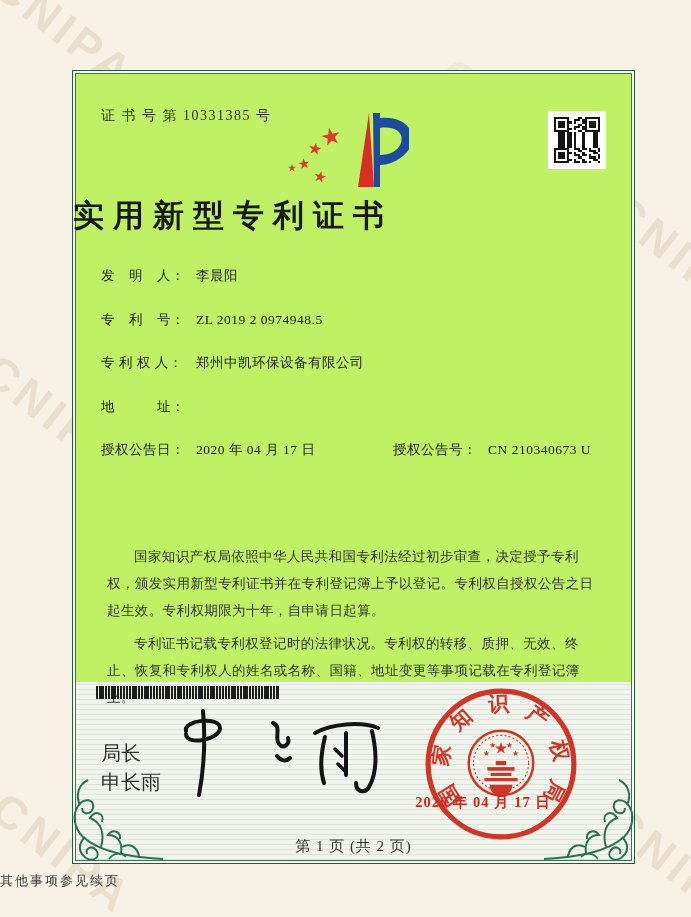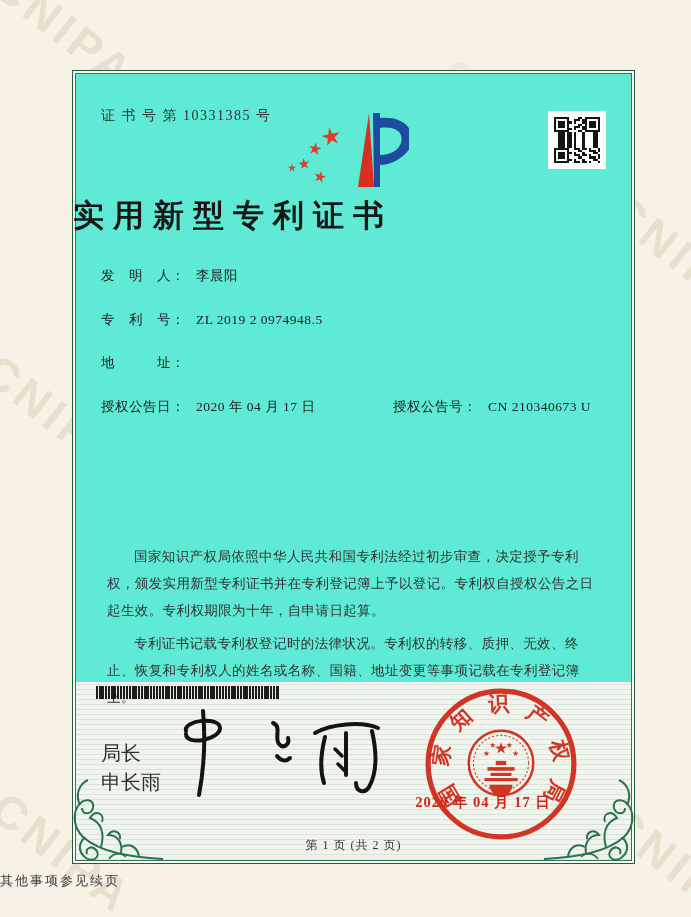--- a/index.html
+++ b/index.html
@@ -12,21 +12,21 @@
   .wm{
     position:absolute;font-family:"Liberation Sans","DejaVu Sans",sans-serif;
     font-weight:bold;font-size:46px;letter-spacing:5px;
     color:rgba(201,180,146,0.30);transform:rotate(38deg);
     pointer-events:none;white-space:nowrap;z-index:0;
   }
   .wm.faint{color:rgba(201,180,146,0.16);}
   
   .frame{
     position:absolute;left:72px;top:70px;width:561px;height:792px;
-    background:#5eead4;
+    background:#bef264;
     border:1.5px solid #1f5c40;
     box-shadow:inset 0 0 0 2px #fdfbf2, inset 0 0 0 3px #2e7a54;
     z-index:1;
   }
   .band{
     position:absolute;left:3px;right:3px;bottom:3px;height:178px;
     background:
       repeating-linear-gradient(0deg, rgba(98,150,116,0.16) 0 1px, rgba(98,150,116,0) 1px 5px),
       #f1f4ec;
   }
@@ -57,21 +57,21 @@
       repeating-linear-gradient(90deg,transparent 0 5px,#1c1c1c 5px 7px,transparent 7px 11px);
   }
   .signer{position:absolute;left:28px;top:668px;font-family:"Liberation Sans","DejaVu Sans",sans-serif;
     font-size:20px;color:#2e2e2e;line-height:29px;}
   .sign-script{position:absolute;left:100px;top:630px;width:225px;height:105px;}
   .seal{position:absolute;left:352px;top:617px;width:152px;height:152px;opacity:0.93;}
   .seal-date{
     position:absolute;left:330px;top:722px;width:160px;text-align:center;
     color:#cf2717;font-size:14.5px;letter-spacing:1px;font-weight:bold;
   }
-  .page-info{position:absolute;left:0;top:766px;width:100%;text-align:center;font-size:12px;color:#333;letter-spacing:1px;}
+  .page-info{position:absolute;left:0;top:766px;width:100%;text-align:center;font-size:15px;color:#333;letter-spacing:1px;}
   .corner-orn{position:absolute;bottom:-4px;width:96px;height:92px;}
   .corner-orn.left{left:-4px;}
   .corner-orn.right{right:-4px;transform:scaleX(-1);}
   .footer-note{
     position:absolute;left:0;top:872px;width:100%;text-align:left;
     font-size:13px;color:#3a3a3a;letter-spacing:2px;z-index:1;
   }
 </style>
 </head>
 <body>
@@ -556,20 +556,24 @@
   <div class="title">实用新型专利证书</div>
 
   <div class="fields">
     <div class="frow">
       <span class="flabel">发　明　人：</span>
       <span class="fvalue">李晨阳</span>
     </div>
     <div class="frow">
       <span class="flabel">专　利　号：</span>
       <span class="fvalue">ZL 2019 2 0974948.5</span>
+    </div>
+    <div class="frow">
+      <span class="flabel">专 利 权 人：</span>
+      <span class="fvalue">郑州中凯环保设备有限公司</span>
     </div>
     <div class="frow addr">
       <span class="flabel">地　　　址：</span>
     </div>
     <div class="frow grant-row">
       <span class="grant-left">
         <span class="flabel">授权公告日：</span>
         <span class="fvalue">2020 年 04 月 17 日</span>
       </span>
       <span class="flabel">授权公告号：</span>

